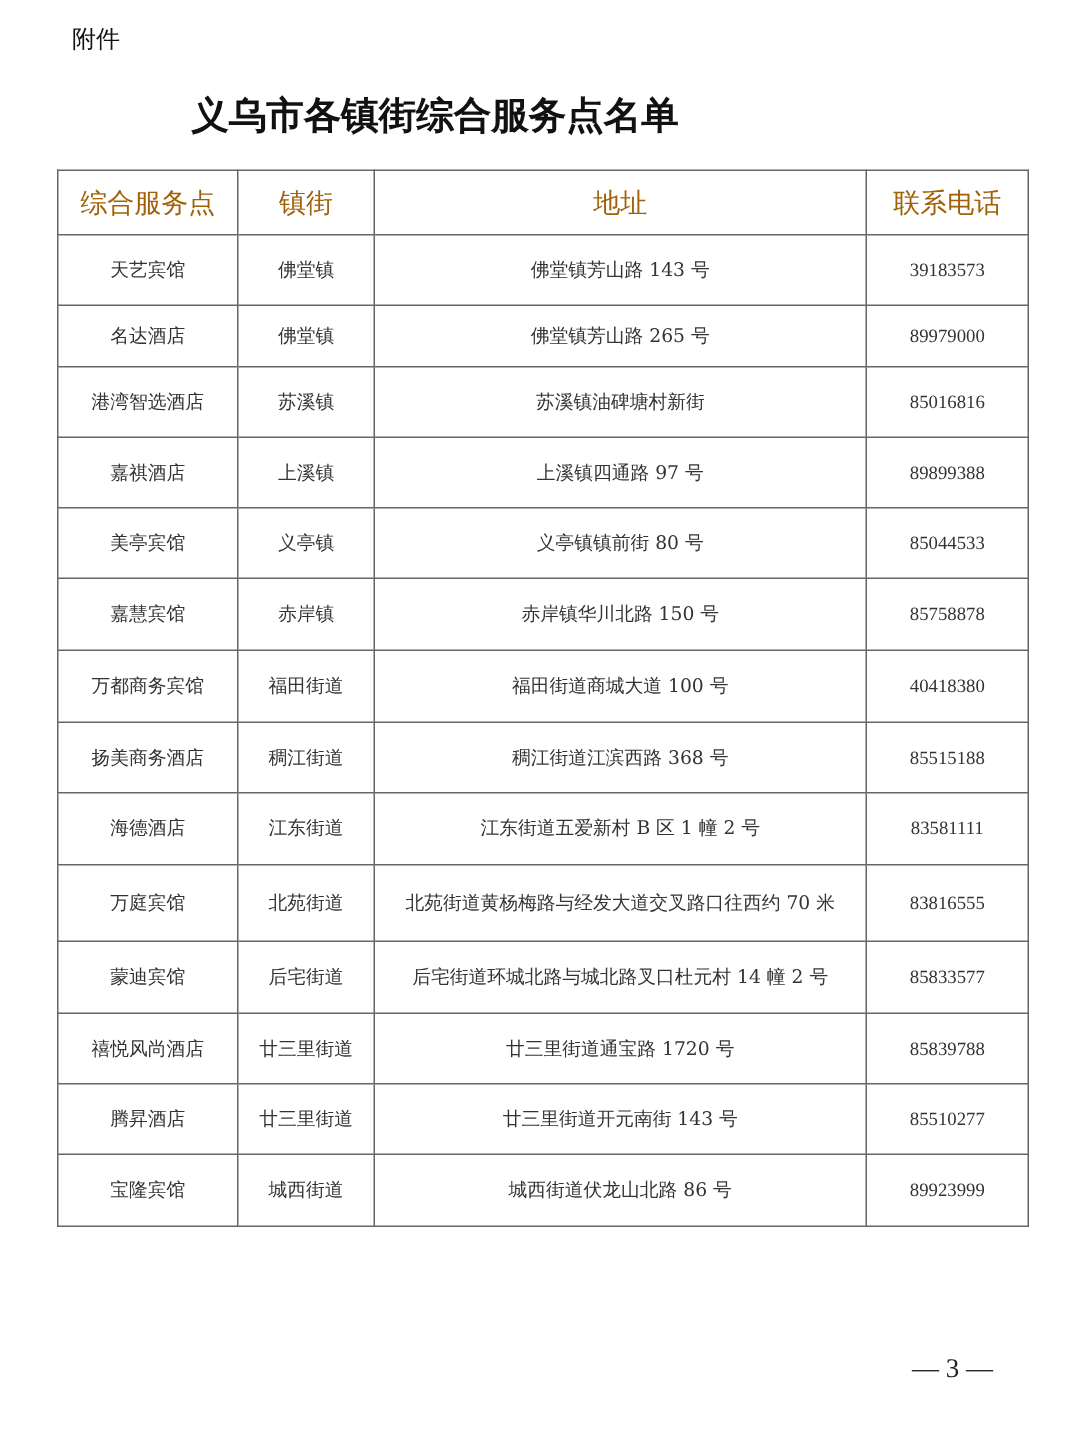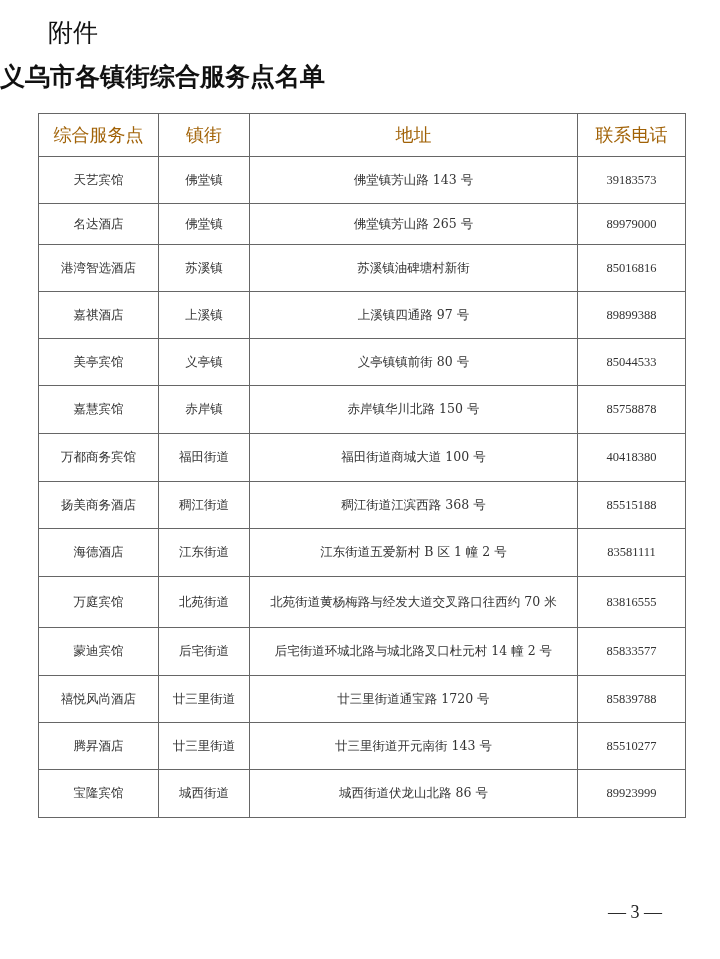--- a/index.html
+++ b/index.html
@@ -13,29 +13,29 @@
       position: relative;
       overflow: hidden;
       font-family: "DejaVu Serif", "Liberation Serif", serif;
       color: #222;
     }
     .attachment-label {
       position: absolute;
       left: 48px;
       top: 16px;
       font-family: "DejaVu Sans", "Liberation Sans", sans-serif;
-      font-size: 25px;
+      font-size: 16px;
       color: #111;
     }
     .page-title {
       position: absolute;
       left: 0;
       width: 580px;
       top: 60px;
-      text-align: left;
+      text-align: center;
       font-family: "DejaVu Sans", "Liberation Sans", sans-serif;
       font-weight: bold;
       font-size: 25px;
       color: #111;
       letter-spacing: 0px;
     }
     table.service-table {
       position: absolute;
       left: 38px;
       top: 113px;

